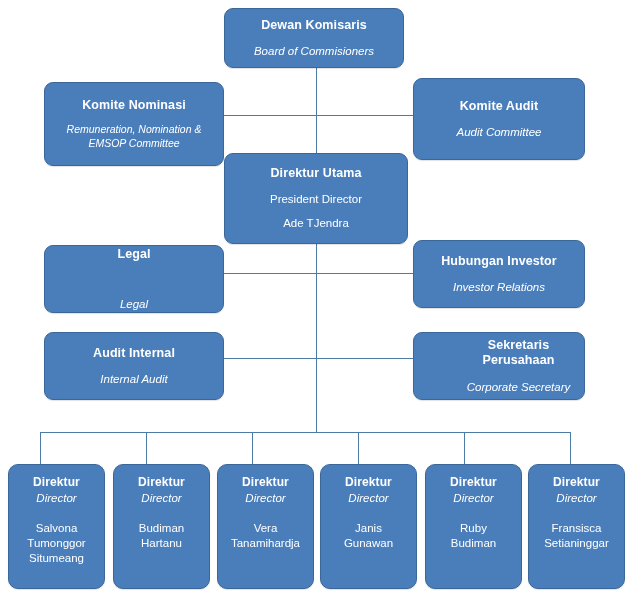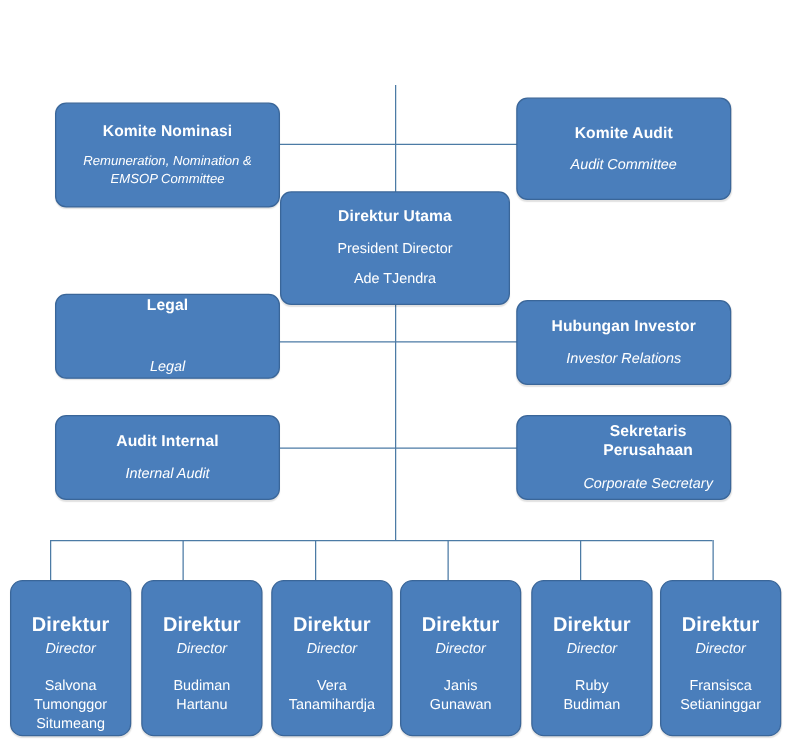--- a/index.html
+++ b/index.html
@@ -76,22 +76,22 @@
     margin-top: 10px;
   }
 
   
   .box.director {
     border-radius: 10px;
     padding: 6px 3px;
     justify-content: flex-start;
   }
   .box.director .title {
-    font-size: 16px;
-    margin-top: 20px;
+    font-size: 12px;
+    margin-top: 4px;
   }
   .box.director .subtitle {
     font-size: 11.5px;
     margin-top: 1px;
   }
   .box.director .person {
     font-size: 11.5px;
     margin-top: 16px;
     line-height: 1.28;
   }
@@ -111,39 +111,43 @@
 
   <div class="line hline" style="left:40px; top:432px; width:530px;"></div>
 
   <div class="line vline" style="left:40px; top:432px; height:32px;"></div>
   <div class="line vline" style="left:146px; top:432px; height:32px;"></div>
   <div class="line vline" style="left:252px; top:432px; height:32px;"></div>
   <div class="line vline" style="left:358px; top:432px; height:32px;"></div>
   <div class="line vline" style="left:464px; top:432px; height:32px;"></div>
   <div class="line vline" style="left:570px; top:432px; height:32px;"></div>
 
+  <div class="box wide" id="box-dewan-komisaris" style="left:224px; top:8px; width:180px; height:60px;">
+    <div class="title">Dewan Komisaris</div>
+    <div class="subtitle">Board of Commisioners</div>
+  </div>
 
   <div class="box wide" id="box-komite-nominasi" style="left:44px; top:82px; width:180px; height:84px;">
     <div class="title">Komite Nominasi</div>
     <div class="subtitle">Remuneration, Nomination &amp;</div>
     <div class="subtitle" style="margin-top:0;">EMSOP Committee</div>
   </div>
 
   <div class="box wide" id="box-komite-audit" style="left:413px; top:78px; width:172px; height:82px;">
     <div class="title">Komite Audit</div>
     <div class="subtitle">Audit Committee</div>
   </div>
 
   <div class="box wide" id="box-direktur-utama" style="left:224px; top:153px; width:184px; height:91px;">
     <div class="title">Direktur Utama</div>
     <div class="subtitle">President Director</div>
     <div class="person">Ade TJendra</div>
   </div>
 
-  <div class="box wide" id="box-legal" style="left:44px; top:235px; width:180px; height:68px;gap:24px;">
+  <div class="box wide" id="box-legal" style="left:44px; top:245px; width:180px; height:68px;gap:24px;">
     <div class="title">Legal</div>
     <div class="subtitle">Legal</div>
   </div>
 
   <div class="box wide" id="box-hubungan-investor" style="left:413px; top:240px; width:172px; height:68px;">
     <div class="title">Hubungan Investor</div>
     <div class="subtitle">Investor Relations</div>
   </div>
 
   <div class="box wide" id="box-audit-internal" style="left:44px; top:332px; width:180px; height:68px;">

